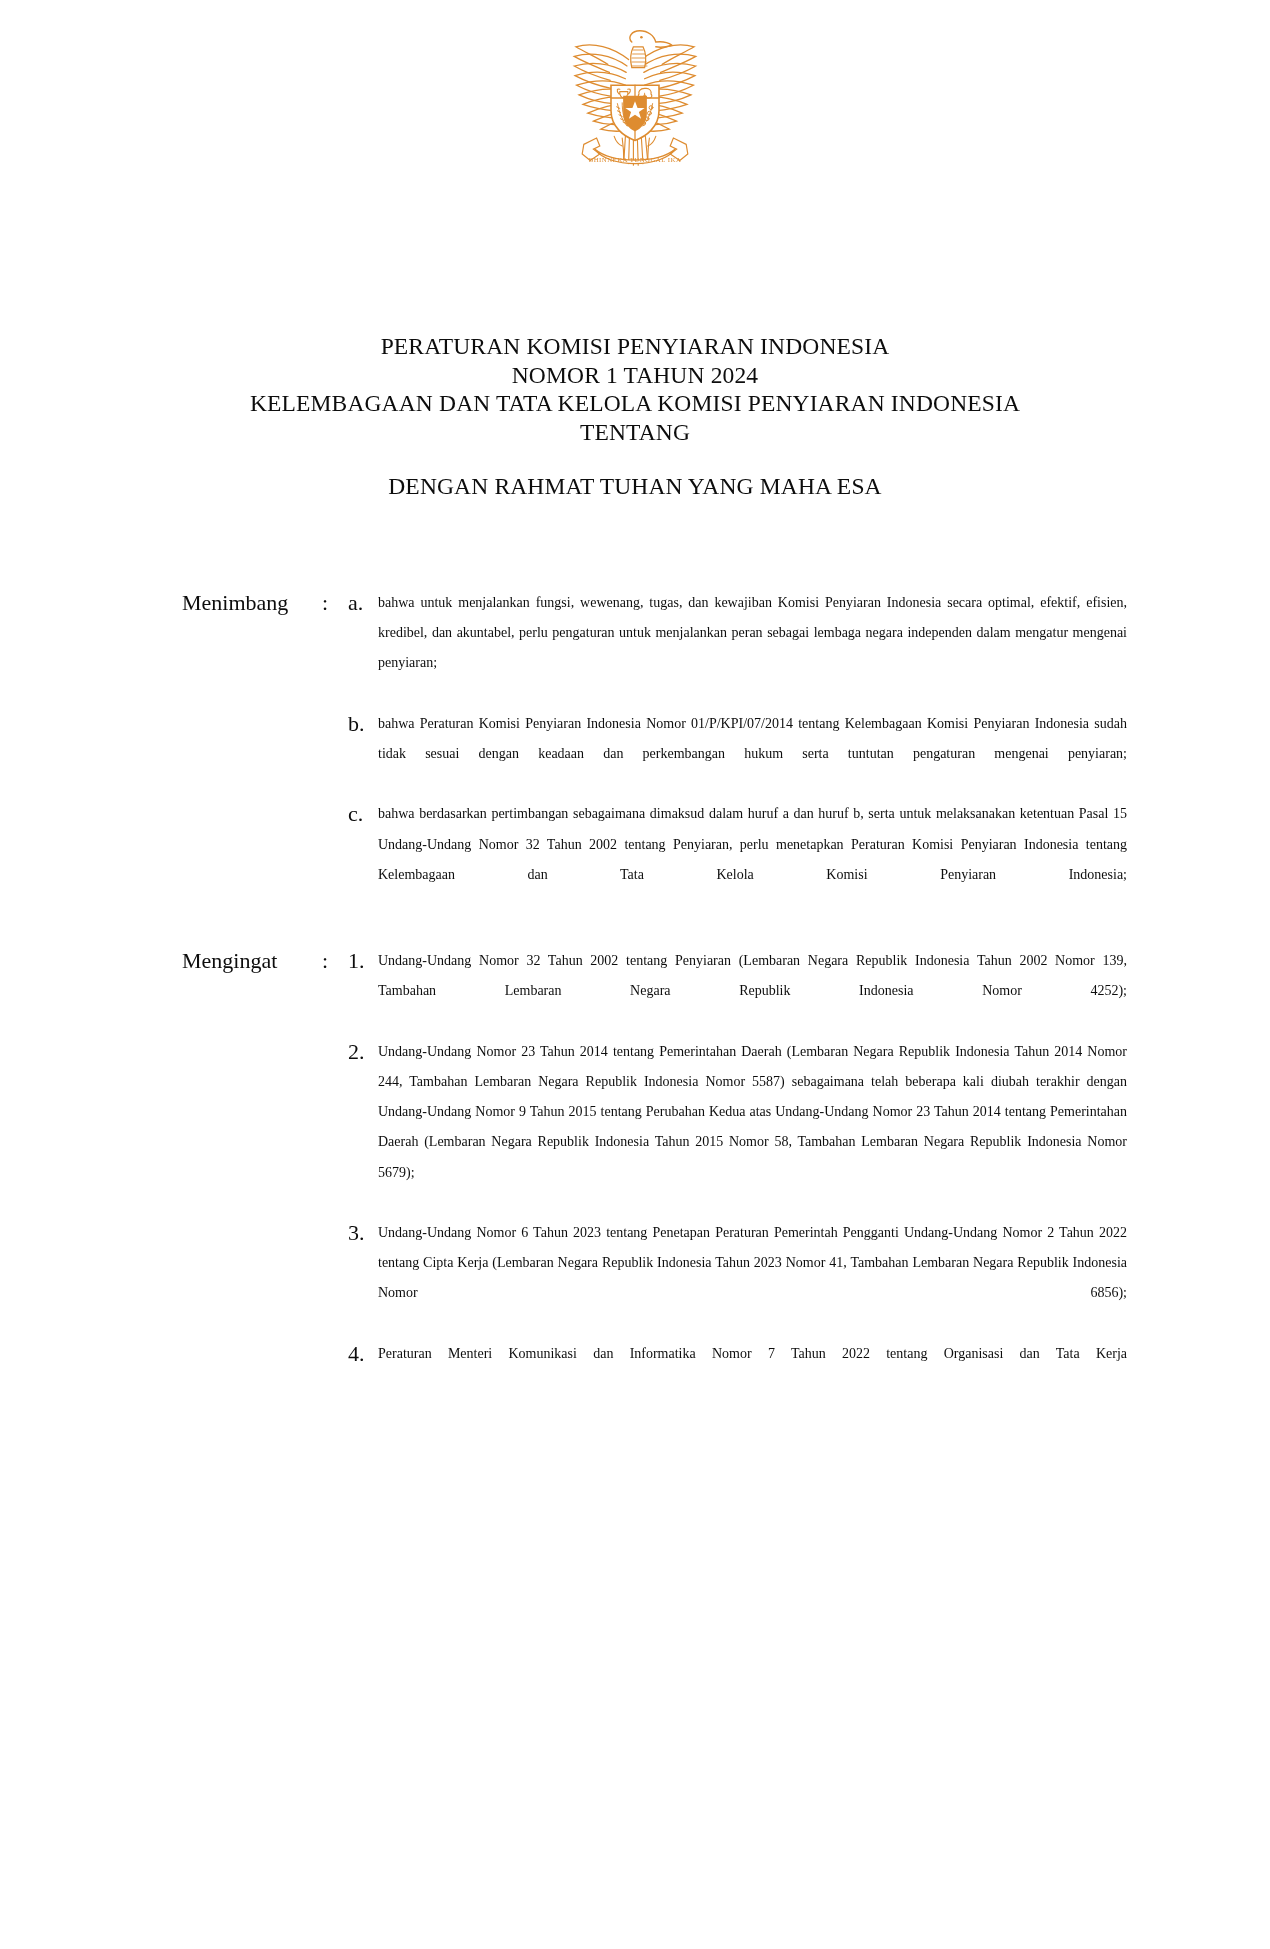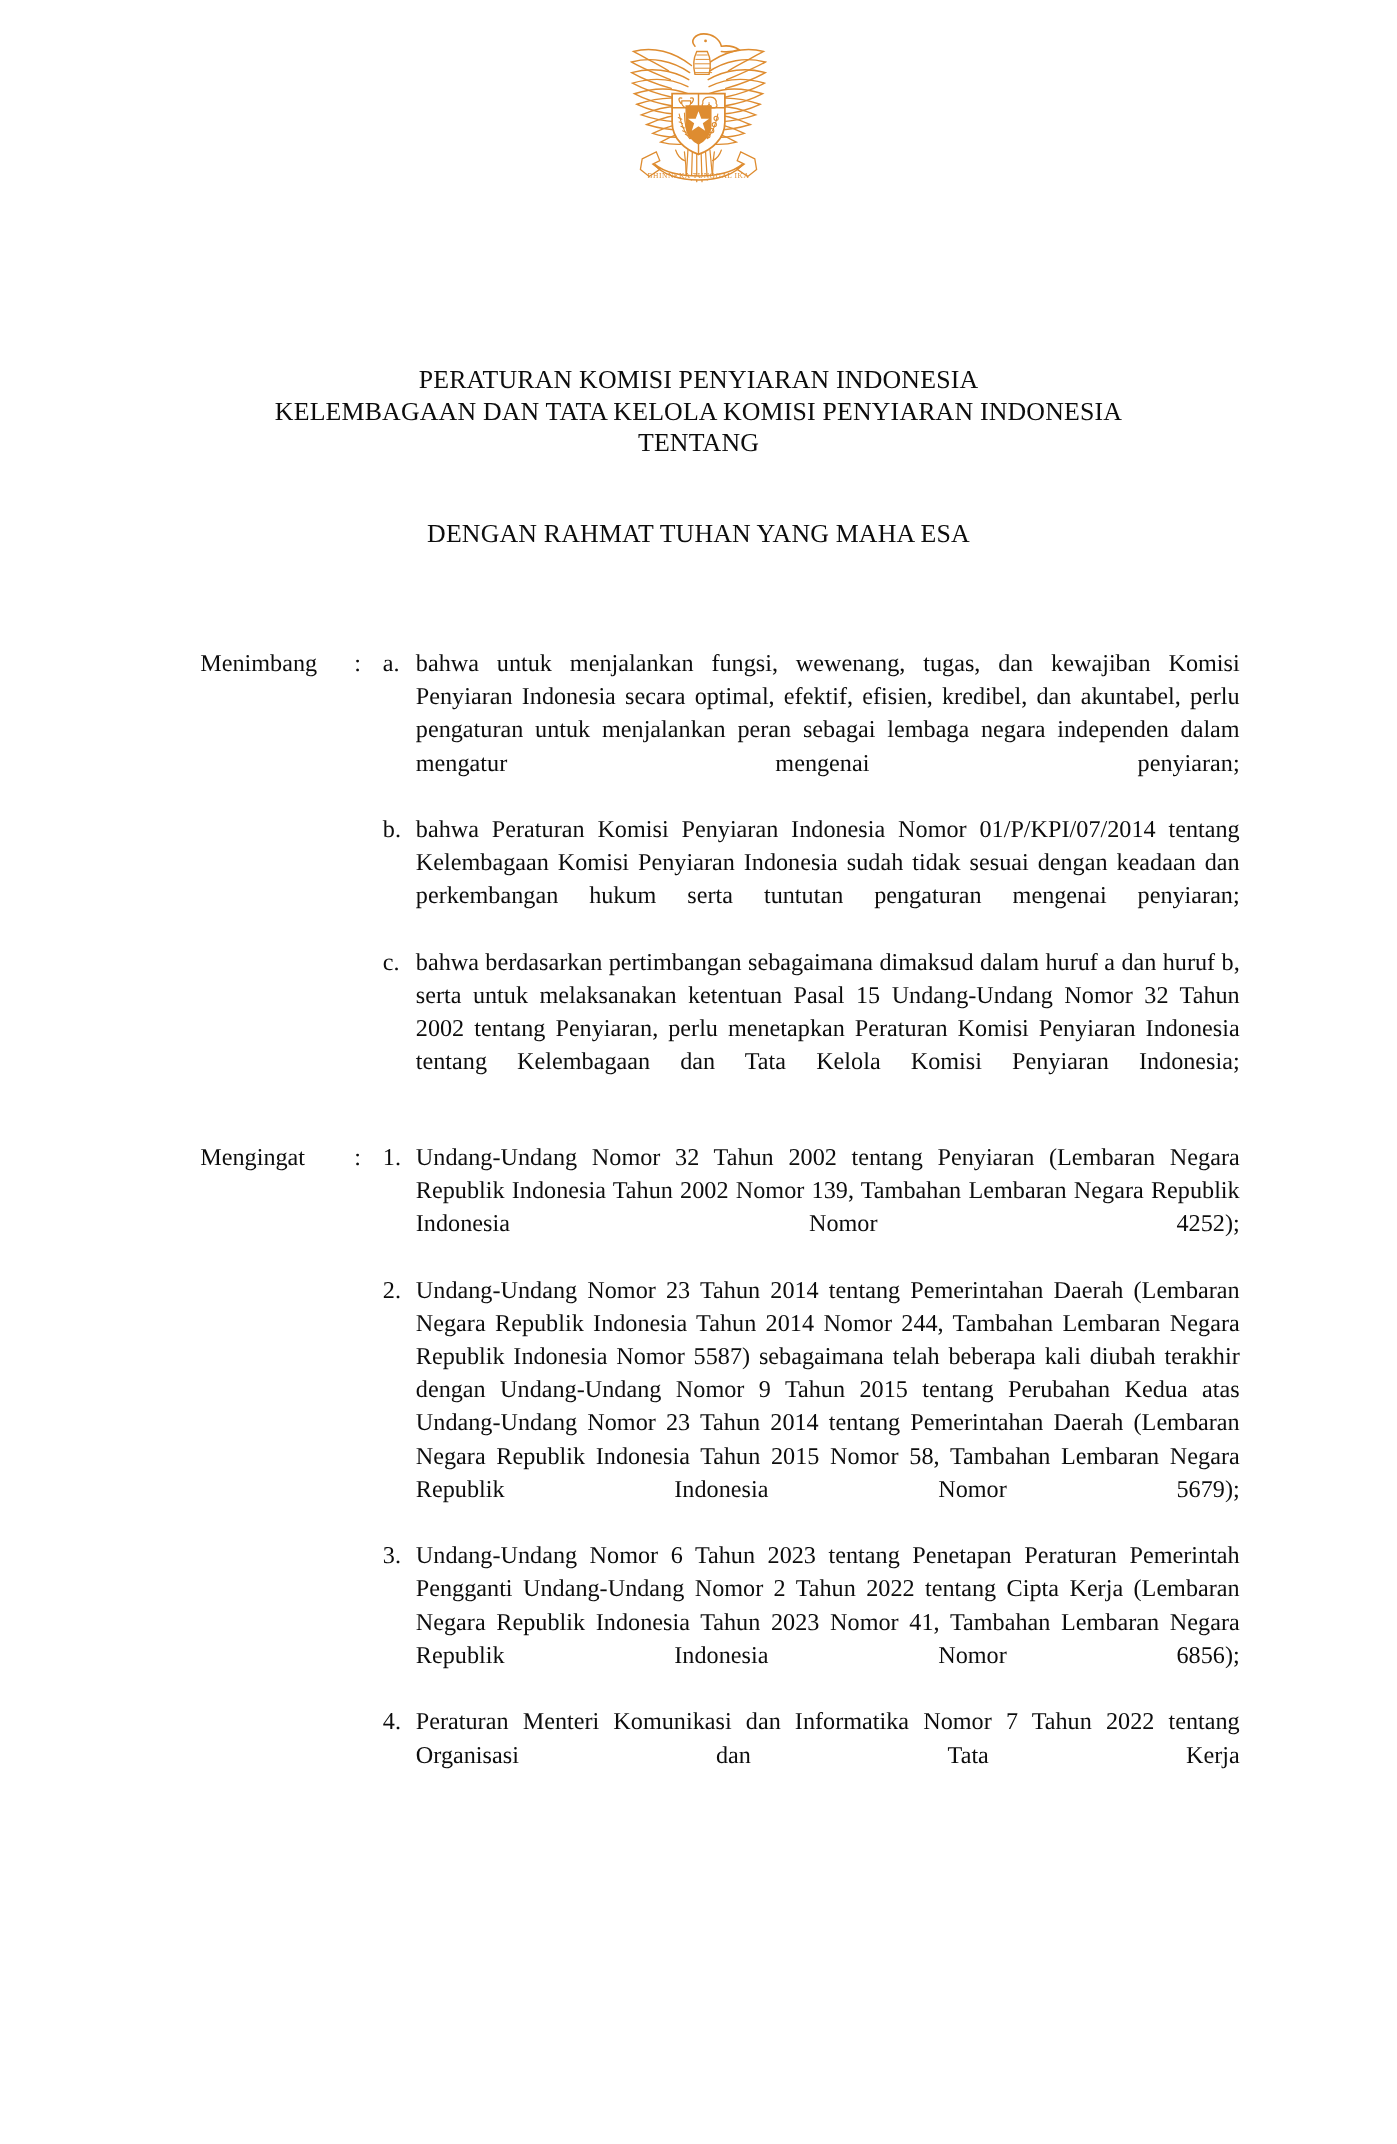--- a/index.html
+++ b/index.html
@@ -106,21 +106,21 @@
     font-size: 22px;
     line-height: 30.2px;
     text-align: left;
   }
   .item-marker.num {
     flex: 0 0 30px;
     width: 30px;
   }
   .item-text {
     flex: 1 1 auto;
-    font-size: 22px;
+    font-size: 14px;
     line-height: 30.2px;
     text-align: justify;
     text-justify: inter-word;
     hyphens: none;
   }
   
   .item-text::after {
     content: "";
     display: inline-block;
     width: 100%;
@@ -215,20 +215,21 @@
           <path d="M164 158 L148 150 L144 160 L152 164 L144 170 L156 178 L166 170 Z" fill="#FFFFFF" stroke="#DE8C30" stroke-width="1.5"></path>
           <path d="M50 164 C72 182 128 182 150 164 C134 188 66 188 50 164 Z" fill="#FFFFFF" stroke="#DE8C30" stroke-width="1.6"></path>
         </g>
         <text x="100" y="180" font-family="'Liberation Serif', serif" font-size="8.5" fill="#DE8C30" text-anchor="middle" letter-spacing="0.6">BHINNEKA TUNGGAL IKA</text>
       </svg>
     </span>
   </div>
 
   <div class="title-block">
     <div class="title-line">PERATURAN KOMISI PENYIARAN INDONESIA</div>
+    <div class="title-line">NOMOR 1 TAHUN 2024</div>
     <div class="title-line">KELEMBAGAAN DAN TATA KELOLA KOMISI PENYIARAN INDONESIA</div>
     <div class="title-line">TENTANG</div>
   </div>
 
   <div class="subtitle-block">
     <div class="subtitle-line">DENGAN RAHMAT TUHAN YANG MAHA ESA</div>
   </div>
 
   <div class="clauses">
 

